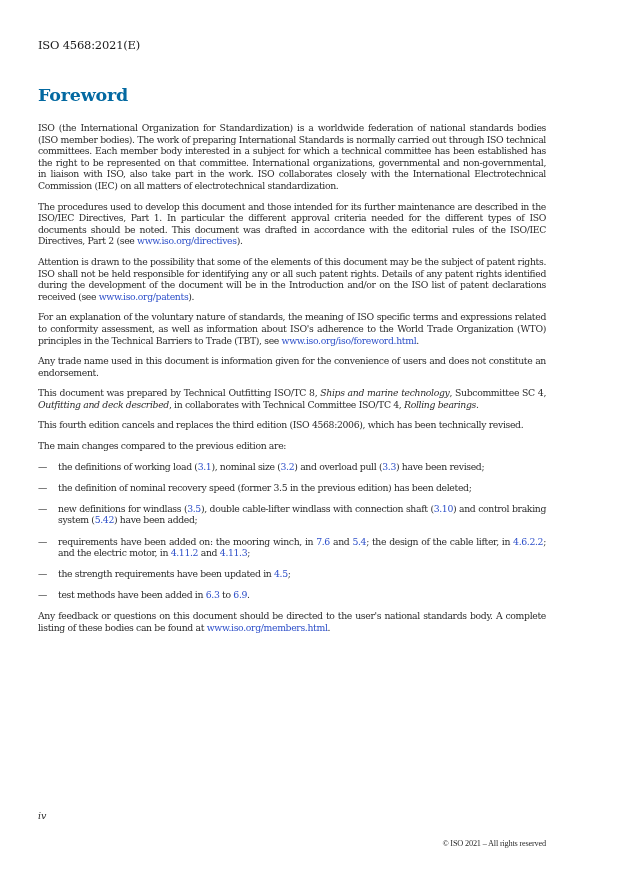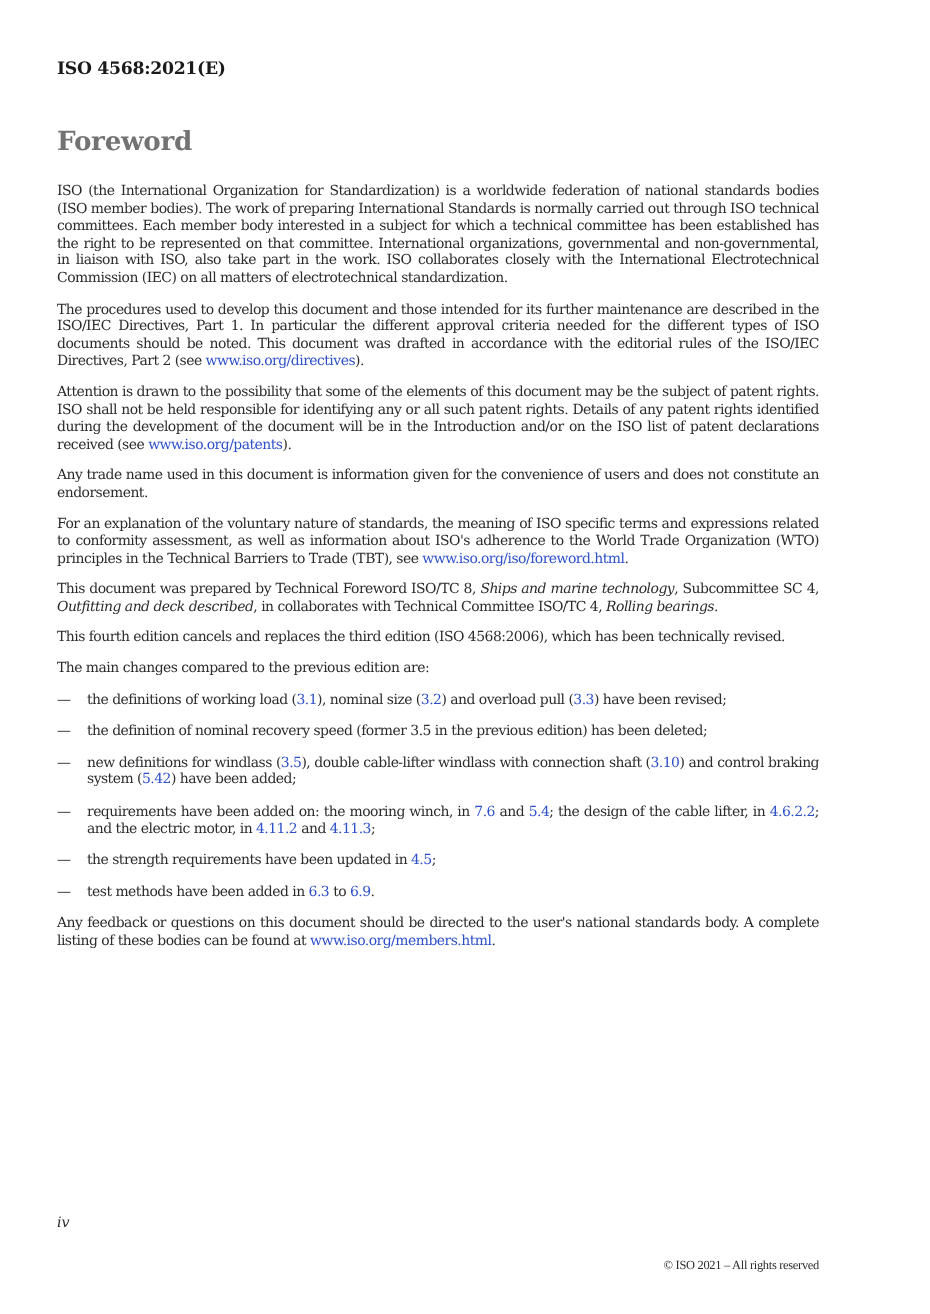--- a/index.html
+++ b/index.html
@@ -1,20 +1,20 @@
 <!DOCTYPE html>
 <html><head>
 <meta charset="utf-8">
 <style>
   html, body { margin: 0; padding: 0; background: #ffffff; }
   body { width: 620px; height: 876px; position: relative; overflow: hidden;
          font-family: "DejaVu Serif", "Liberation Serif", serif; color: #2b2b2b; }
   .page { position: absolute; left: 38px; top: 0; width: 508px; }
-  .doc-id { position: absolute; top: 38px; left: 0; font-size: 11.5px; font-weight: bold; color: #1a1a1a; letter-spacing: -0.2px; }
-  .title { position: absolute; top: 85px; left: 0; font-size: 17.5px; font-weight: bold; color: #737373; letter-spacing: -0.2px; }
+  .doc-id { position: absolute; top: 38px; left: 0; font-size: 11.5px; font-weight: normal; color: #1a1a1a; letter-spacing: -0.2px; }
+  .title { position: absolute; top: 85px; left: 0; font-size: 17.5px; font-weight: bold; color: #0369a1; letter-spacing: -0.2px; }
   .body { position: absolute; top: 122px; left: 0; width: 508px; font-size: 9.3px; line-height: 11.6px; letter-spacing: -0.35px; }
   .body p { margin: 0 0 9px 0; text-align: justify; }
   .body a { color: #2d4fc9; }
   .body em { font-style: italic; }
   ul.changes { list-style: none; margin: 0 0 9px 0; padding: 0; }
   ul.changes li { position: relative; padding-left: 20px; margin-bottom: 9.5px; text-align: justify; }
   ul.changes li .dash { position: absolute; left: 0; top: 0; }
   .footer-left { position: absolute; top: 810px; left: 0; font-size: 9.5px; color: #2b2b2b; font-style: italic; }
   .footer-right { position: absolute; top: 839px; right: 0; font-size: 8.3px; color: #2b2b2b; letter-spacing: -0.2px; font-family: Liberation Serif, serif; }
 </style>
@@ -25,25 +25,25 @@
   <div class="doc-id">ISO 4568:2021(E)</div>
   <div class="title">Foreword</div>
 
   <div class="body">
     <p>ISO (the International Organization for Standardization) is a worldwide federation of national standards bodies (ISO member bodies). The work of preparing International Standards is normally carried out through ISO technical committees. Each member body interested in a subject for which a technical committee has been established has the right to be represented on that committee. International organizations, governmental and non-governmental, in liaison with ISO, also take part in the work. ISO collaborates closely with the International Electrotechnical Commission (IEC) on all matters of electrotechnical standardization.</p>
 
     <p><span>The procedures used to develop this document and those intended for its further maintenance are described in the ISO/IEC Directives, Part 1. In particular the different approval criteria needed for the different types of ISO documents should be noted. This document was drafted in accordance with the editorial rules of the ISO/IEC Directives, Part 2 (see </span><a>www.iso.org/directives</a><span>).</span></p>
 
     <p><span>Attention is drawn to the possibility that some of the elements of this document may be the subject of patent rights. ISO shall not be held responsible for identifying any or all such patent rights. Details of any patent rights identified during the development of the document will be in the Introduction and/or on the ISO list of patent declarations received (see </span><a>www.iso.org/patents</a><span>).</span></p>
 
+    <p><span>For an explanation of the voluntary nature of standards, the meaning of ISO specific terms and expressions related to conformity assessment, as well as information about ISO's adherence to the World Trade Organization (WTO) principles in the Technical Barriers to Trade (TBT), see </span><a>www.iso.org/iso/foreword.html</a><span>.</span></p>
+
     <p>Any trade name used in this document is information given for the convenience of users and does not constitute an endorsement.</p>
 
-    <p><span>For an explanation of the voluntary nature of standards, the meaning of ISO specific terms and expressions related to conformity assessment, as well as information about ISO's adherence to the World Trade Organization (WTO) principles in the Technical Barriers to Trade (TBT), see </span><a>www.iso.org/iso/foreword.html</a><span>.</span></p>
-
-    <p><span>This document was prepared by Technical Foreword ISO/TC 8, </span><em>Ships and marine technology</em><span>, Subcommittee SC 4, </span><em>Outfitting and deck described</em><span>, in collaborates with Technical Committee ISO/TC 4, </span><em>Rolling bearings</em><span>.</span></p>
+    <p><span>This document was prepared by Technical Outfitting ISO/TC 8, </span><em>Ships and marine technology</em><span>, Subcommittee SC 4, </span><em>Outfitting and deck described</em><span>, in collaborates with Technical Committee ISO/TC 4, </span><em>Rolling bearings</em><span>.</span></p>
 
     <p>This fourth edition cancels and replaces the third edition (ISO 4568:2006), which has been technically revised.</p>
 
     <p>The main changes compared to the previous edition are:</p>
 
     <ul class="changes">
       <li><span class="dash">—</span><span>the definitions of working load (</span><a>3.1</a><span>), nominal size (</span><a>3.2</a><span>) and overload pull (</span><a>3.3</a><span>) have been revised;</span></li>
 
       <li><span class="dash">—</span><span>the definition of nominal recovery speed (former 3.5 in the previous edition) has been deleted;</span></li>
 

